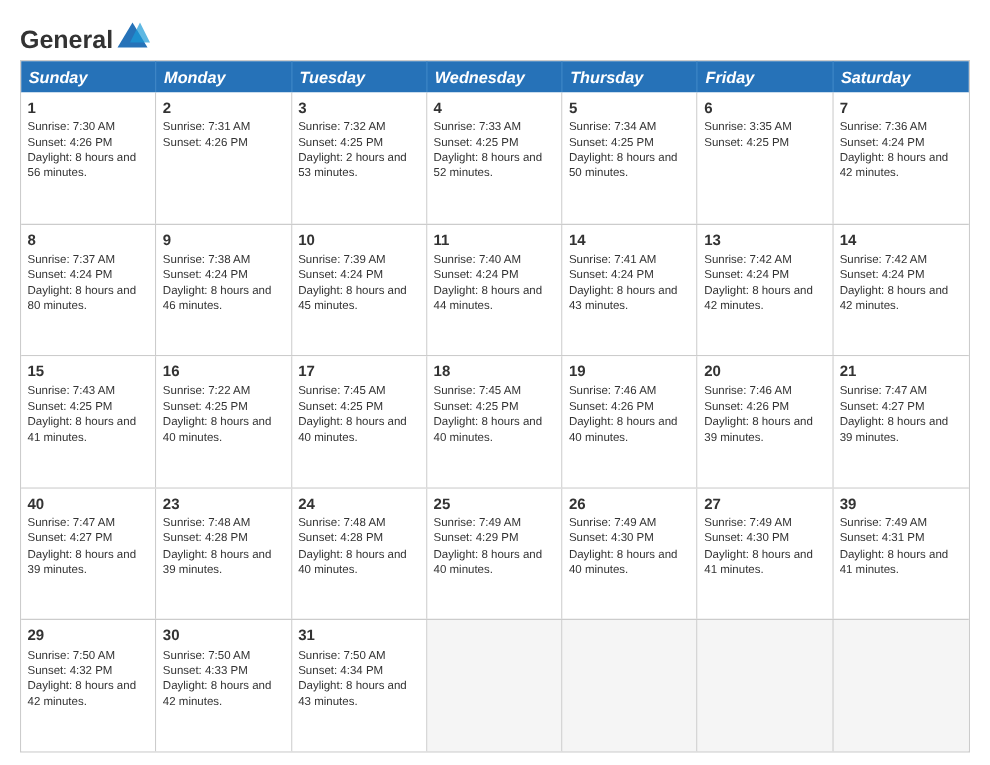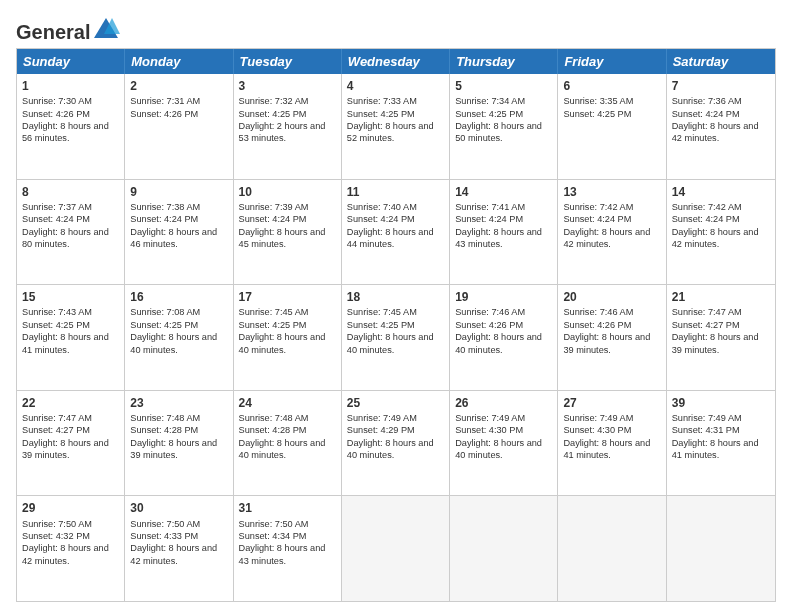--- a/index.html
+++ b/index.html
@@ -141,29 +141,29 @@
           <div class="cal-cell"><span class="day-num">8</span><span>Sunrise: 7:37 AM</span><br><span>Sunset: 4:24 PM</span><br><span>Daylight: 8 hours and 80 minutes.</span></div>
           <div class="cal-cell"><span class="day-num">9</span><span>Sunrise: 7:38 AM</span><br><span>Sunset: 4:24 PM</span><br><span>Daylight: 8 hours and 46 minutes.</span></div>
           <div class="cal-cell"><span class="day-num">10</span><span>Sunrise: 7:39 AM</span><br><span>Sunset: 4:24 PM</span><br><span>Daylight: 8 hours and 45 minutes.</span></div>
           <div class="cal-cell"><span class="day-num">11</span><span>Sunrise: 7:40 AM</span><br><span>Sunset: 4:24 PM</span><br><span>Daylight: 8 hours and 44 minutes.</span></div>
           <div class="cal-cell"><span class="day-num">14</span><span>Sunrise: 7:41 AM</span><br><span>Sunset: 4:24 PM</span><br><span>Daylight: 8 hours and 43 minutes.</span></div>
           <div class="cal-cell"><span class="day-num">13</span><span>Sunrise: 7:42 AM</span><br><span>Sunset: 4:24 PM</span><br><span>Daylight: 8 hours and 42 minutes.</span></div>
           <div class="cal-cell"><span class="day-num">14</span><span>Sunrise: 7:42 AM</span><br><span>Sunset: 4:24 PM</span><br><span>Daylight: 8 hours and 42 minutes.</span></div>
         </div>
         <div class="cal-row">
           <div class="cal-cell"><span class="day-num">15</span><span>Sunrise: 7:43 AM</span><br><span>Sunset: 4:25 PM</span><br><span>Daylight: 8 hours and 41 minutes.</span></div>
-          <div class="cal-cell"><span class="day-num">16</span><span>Sunrise: 7:08 AM</span><br><span>Sunset: 4:25 PM</span><br><span>Daylight: 8 hours and 40 minutes.</span></div>
+          <div class="cal-cell"><span class="day-num">16</span><span>Sunrise: 7:22 AM</span><br><span>Sunset: 4:25 PM</span><br><span>Daylight: 8 hours and 40 minutes.</span></div>
           <div class="cal-cell"><span class="day-num">17</span><span>Sunrise: 7:45 AM</span><br><span>Sunset: 4:25 PM</span><br><span>Daylight: 8 hours and 40 minutes.</span></div>
           <div class="cal-cell"><span class="day-num">18</span><span>Sunrise: 7:45 AM</span><br><span>Sunset: 4:25 PM</span><br><span>Daylight: 8 hours and 40 minutes.</span></div>
           <div class="cal-cell"><span class="day-num">19</span><span>Sunrise: 7:46 AM</span><br><span>Sunset: 4:26 PM</span><br><span>Daylight: 8 hours and 40 minutes.</span></div>
           <div class="cal-cell"><span class="day-num">20</span><span>Sunrise: 7:46 AM</span><br><span>Sunset: 4:26 PM</span><br><span>Daylight: 8 hours and 39 minutes.</span></div>
           <div class="cal-cell"><span class="day-num">21</span><span>Sunrise: 7:47 AM</span><br><span>Sunset: 4:27 PM</span><br><span>Daylight: 8 hours and 39 minutes.</span></div>
         </div>
         <div class="cal-row">
-          <div class="cal-cell"><span class="day-num">22</span><span>Sunrise: 7:47 AM</span><br><span>Sunset: 4:27 PM</span><br><span>Daylight: 8 hours and 39 minutes.</span></div>
+          <div class="cal-cell"><span class="day-num">40</span><span>Sunrise: 7:47 AM</span><br><span>Sunset: 4:27 PM</span><br><span>Daylight: 8 hours and 39 minutes.</span></div>
           <div class="cal-cell"><span class="day-num">23</span><span>Sunrise: 7:48 AM</span><br><span>Sunset: 4:28 PM</span><br><span>Daylight: 8 hours and 39 minutes.</span></div>
           <div class="cal-cell"><span class="day-num">24</span><span>Sunrise: 7:48 AM</span><br><span>Sunset: 4:28 PM</span><br><span>Daylight: 8 hours and 40 minutes.</span></div>
           <div class="cal-cell"><span class="day-num">25</span><span>Sunrise: 7:49 AM</span><br><span>Sunset: 4:29 PM</span><br><span>Daylight: 8 hours and 40 minutes.</span></div>
           <div class="cal-cell"><span class="day-num">26</span><span>Sunrise: 7:49 AM</span><br><span>Sunset: 4:30 PM</span><br><span>Daylight: 8 hours and 40 minutes.</span></div>
           <div class="cal-cell"><span class="day-num">27</span><span>Sunrise: 7:49 AM</span><br><span>Sunset: 4:30 PM</span><br><span>Daylight: 8 hours and 41 minutes.</span></div>
           <div class="cal-cell"><span class="day-num">39</span><span>Sunrise: 7:49 AM</span><br><span>Sunset: 4:31 PM</span><br><span>Daylight: 8 hours and 41 minutes.</span></div>
         </div>
         <div class="cal-row">
           <div class="cal-cell"><span class="day-num">29</span><span>Sunrise: 7:50 AM</span><br><span>Sunset: 4:32 PM</span><br><span>Daylight: 8 hours and 42 minutes.</span></div>
           <div class="cal-cell"><span class="day-num">30</span><span>Sunrise: 7:50 AM</span><br><span>Sunset: 4:33 PM</span><br><span>Daylight: 8 hours and 42 minutes.</span></div>

